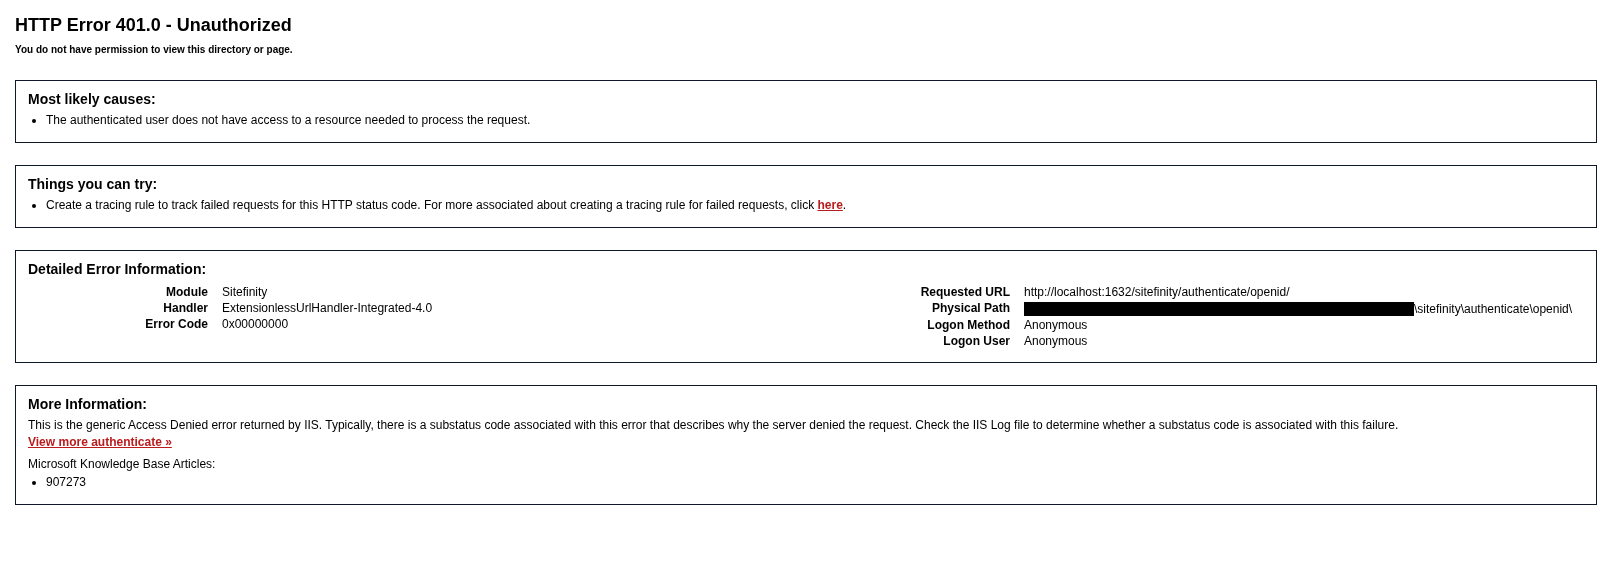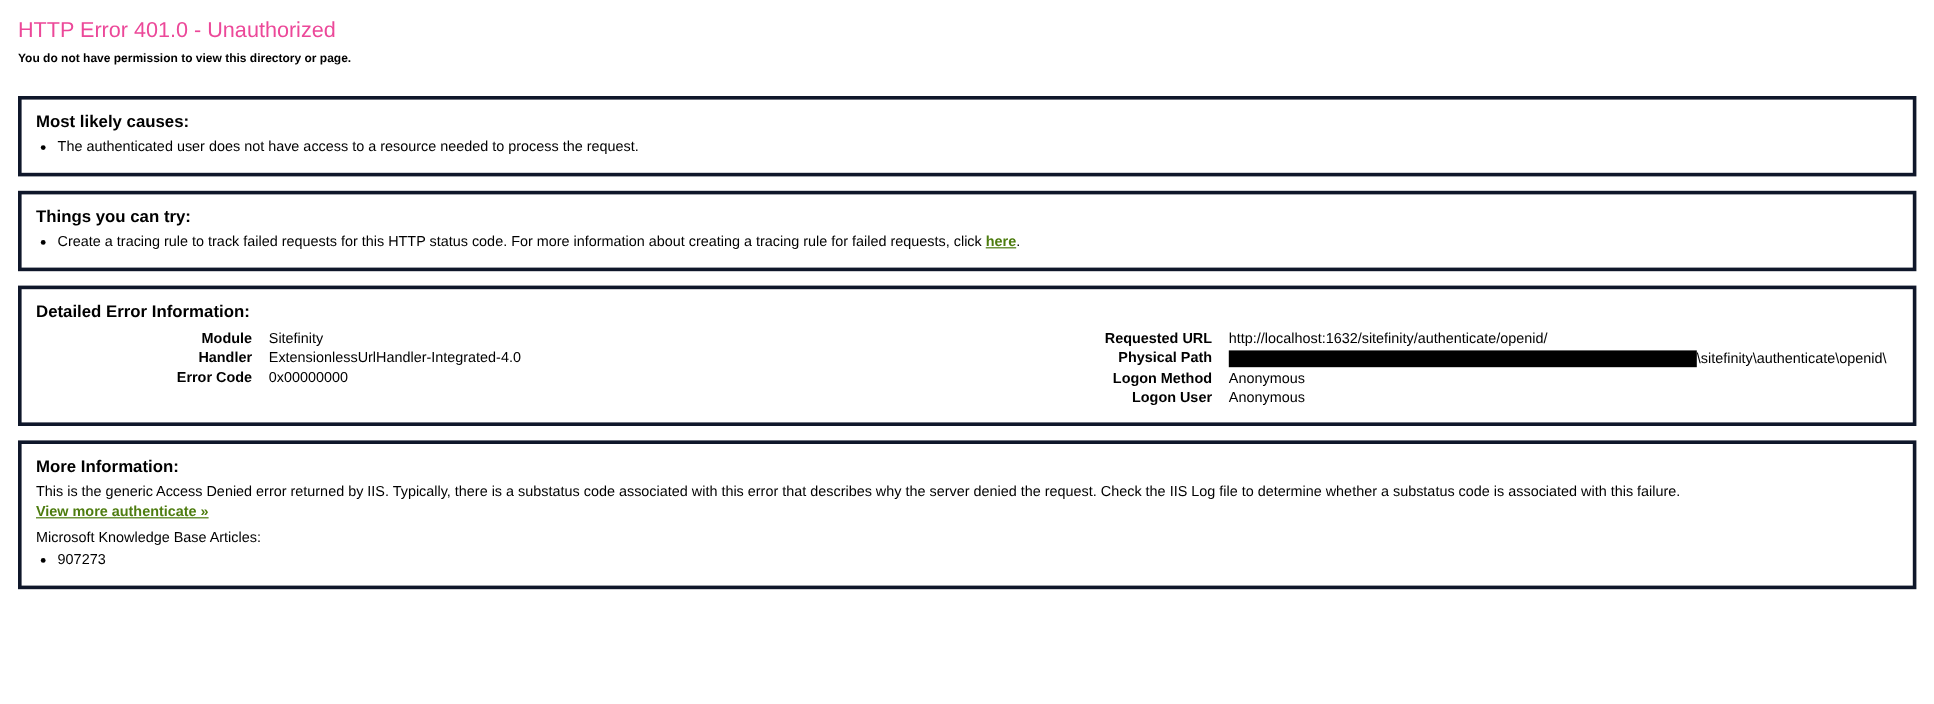--- a/index.html
+++ b/index.html
@@ -4,34 +4,34 @@
   <style>
     body {
       font-family: Verdana, Arial, sans-serif;
       font-size: 12px;
       margin: 0;
       padding: 15px;
       background: #fff;
       color: #000;
     }
     h1.error-title {
-      color: #ec4899;
+      color: #000000;
       font-size: 18px;
-      font-weight: normal;
+      font-weight: bold;
       margin: 0 0 8px 0;
     }
     .error-subtitle {
       font-weight: bold;
       font-size: 10px;
       margin: 0 0 25px 0;
     }
     .section {
-      border: 3px solid #0f172a;
+      border: 1px solid #0f172a;
       padding: 10px 12px 12px 12px;
-      margin-bottom: 12px;
+      margin-bottom: 22px;
     }
     .section h3 {
       font-size: 14px;
       font-weight: bold;
       margin: 0 0 6px 0;
     }
     .section ul {
       margin: 4px 0 0 18px;
       padding: 0;
     }
@@ -57,21 +57,21 @@
     .detail-label {
       width: 180px;
       text-align: right;
       font-weight: bold;
       padding-right: 14px;
     }
     .detail-value {
       flex: 1;
     }
     a {
-      color: #4d7c0f;
+      color: #b91c1c;
       text-decoration: underline;
       font-weight: bold;
     }
     .more-info-text {
       font-size: 12px;
       margin: 6px 0 3px 0;
     }
     .kb-label {
       font-size: 12px;
       margin: 8px 0 2px 0;
@@ -97,21 +97,21 @@
   <h3>Most likely causes:</h3>
   <ul>
     <li>The authenticated user does not have access to a resource needed to process the request.</li>
   </ul>
 </div>
 
 <div class="section">
   <h3>Things you can try:</h3>
   <ul>
     <li>
-      <span>Create a tracing rule to track failed requests for this HTTP status code. For more information about creating a tracing rule for failed requests, click </span><a href="#">here</a><span>.</span>
+      <span>Create a tracing rule to track failed requests for this HTTP status code. For more associated about creating a tracing rule for failed requests, click </span><a href="#">here</a><span>.</span>
     </li>
   </ul>
 </div>
 
 <div class="section">
   <h3>Detailed Error Information:</h3>
   <div class="detail-columns">
     <div class="detail-col">
       <div class="detail-row">
         <div class="detail-label">Module</div>

